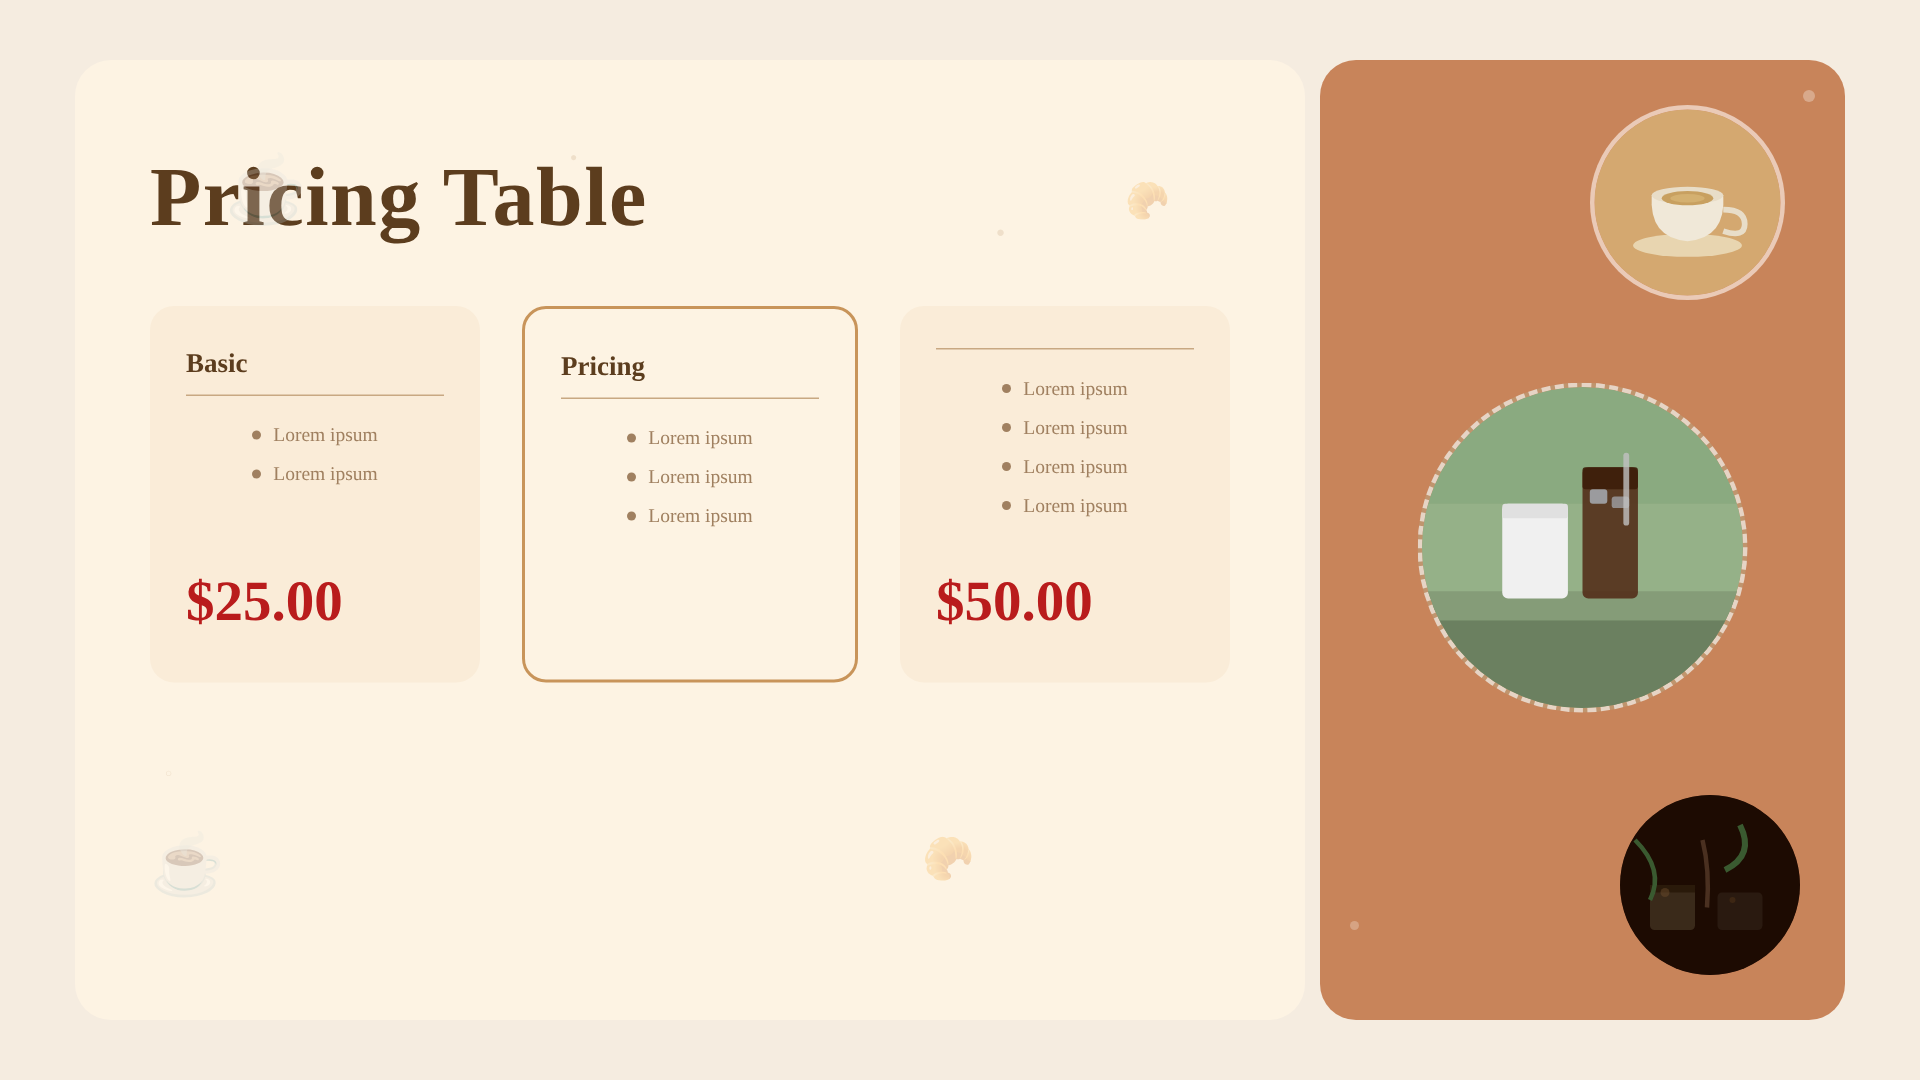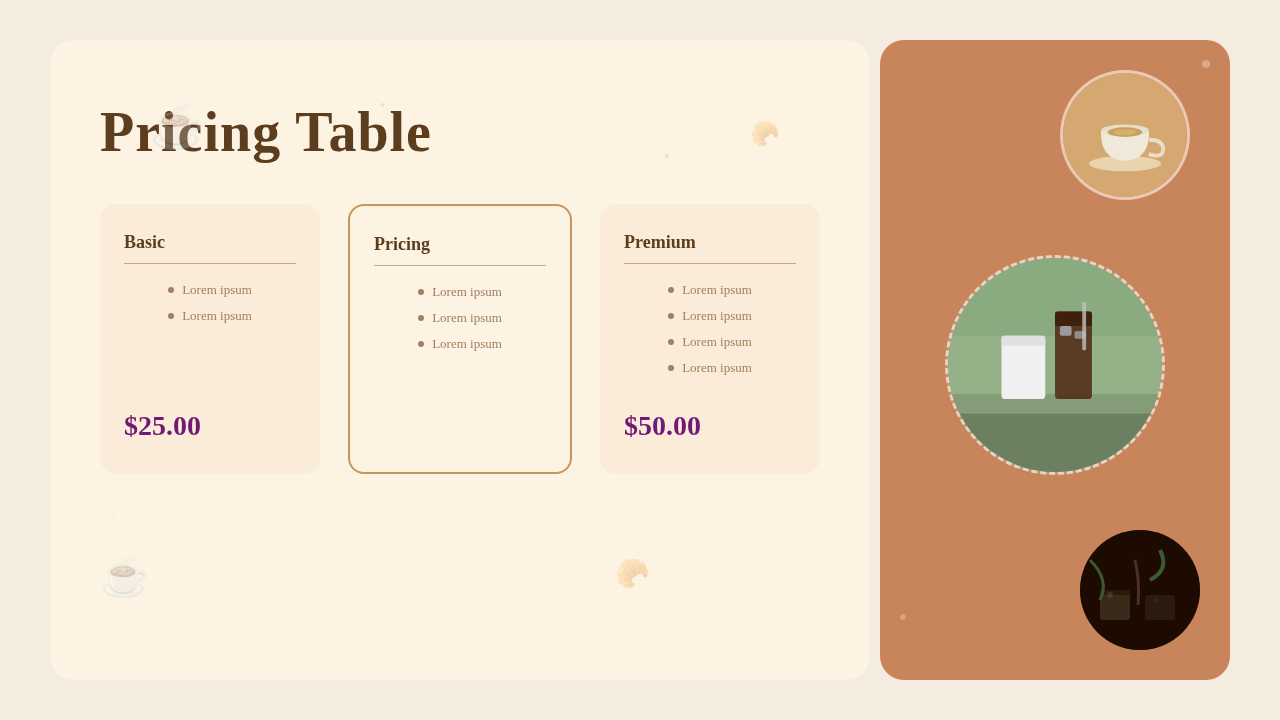--- a/index.html
+++ b/index.html
@@ -112,23 +112,23 @@
 
     .bullet {
       width: 6px;
       height: 6px;
       background-color: #a08060;
       border-radius: 50%;
       flex-shrink: 0;
     }
 
     .card-price {
-      font-size: 28px;
+      font-size: 38px;
       font-weight: 700;
-      color: #701a75;
+      color: #b91c1c;
     }
 
     
     .right-panel {
       width: 350px;
       background-color: #c8845a;
       border-radius: 24px;
       padding: 30px 20px;
       display: flex;
       flex-direction: column;
@@ -249,21 +249,20 @@
             <span>Lorem ipsum</span>
           </li>
           <li>
             <span class="bullet"></span>
             <span>Lorem ipsum</span>
           </li>
         </ul>
       </div>
 
       <div class="pricing-card">
-        <div class="card-title">Premium</div>
         <div class="card-divider"></div>
         <ul class="card-features">
           <li>
             <span class="bullet"></span>
             <span>Lorem ipsum</span>
           </li>
           <li>
             <span class="bullet"></span>
             <span>Lorem ipsum</span>
           </li>

